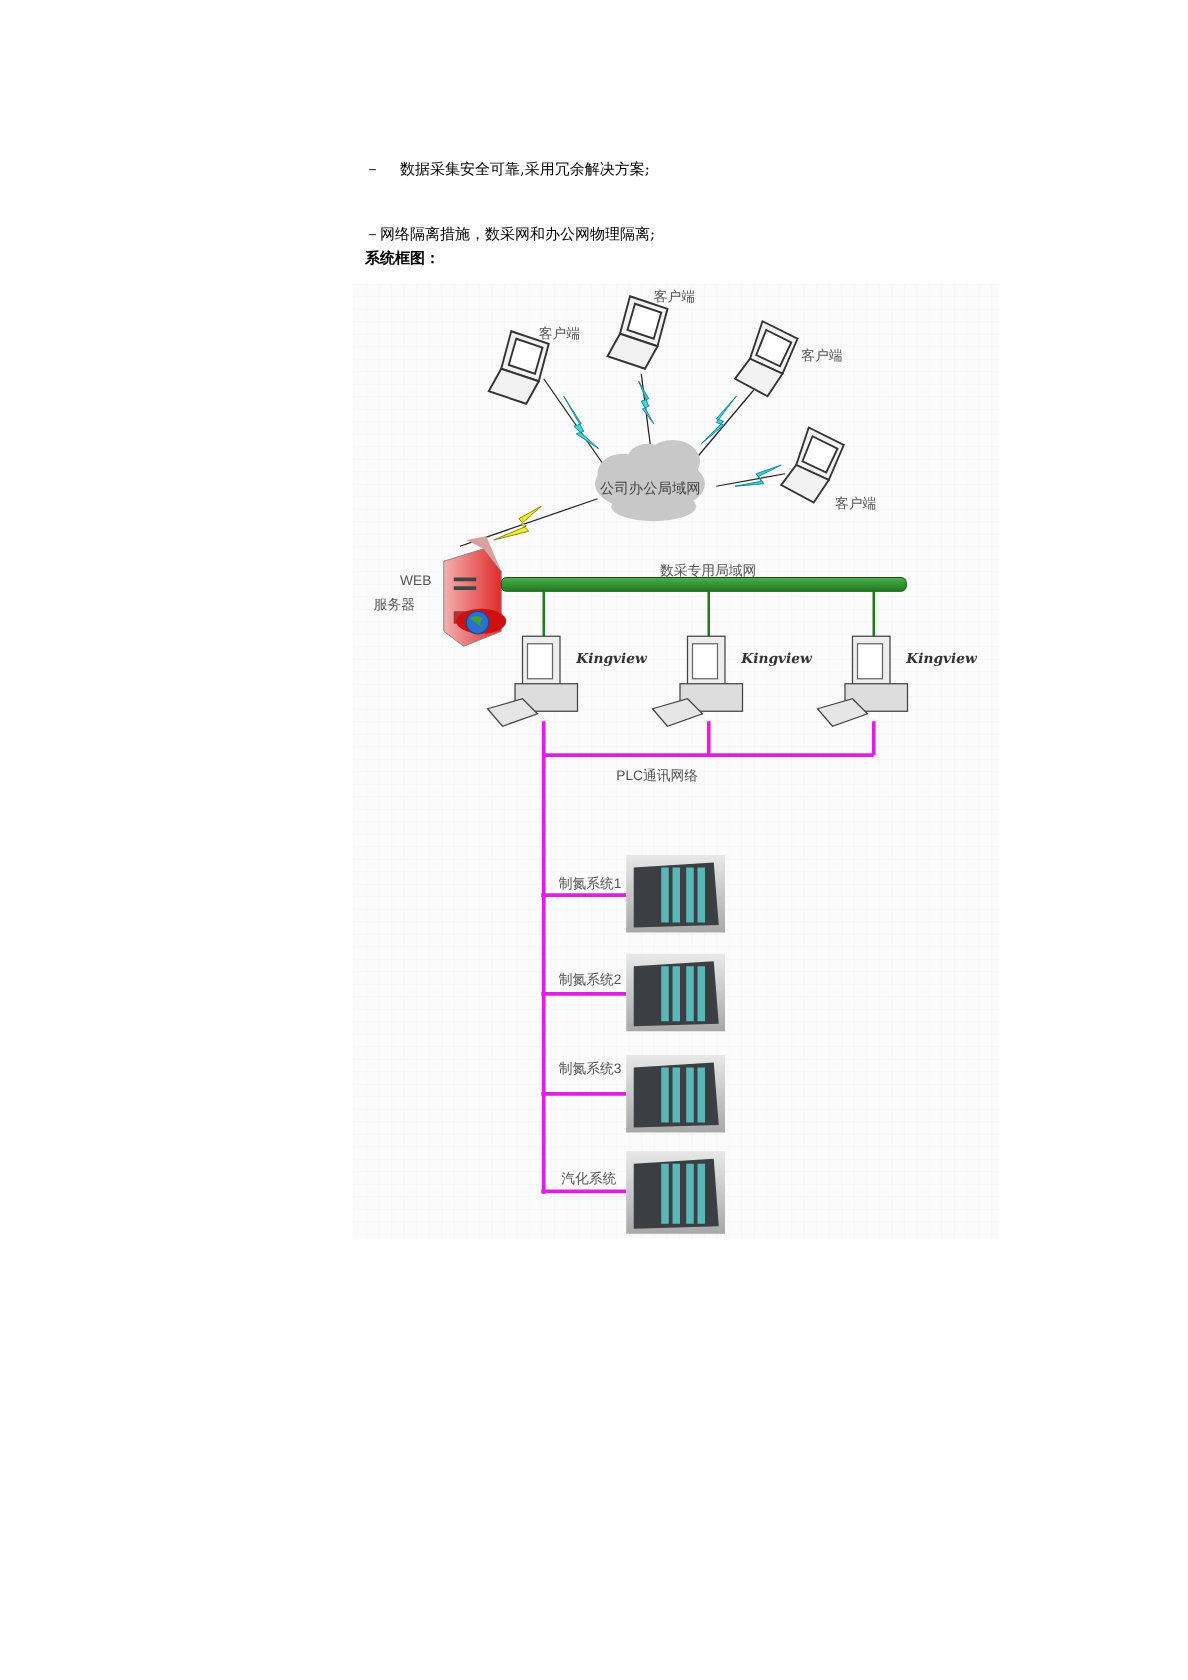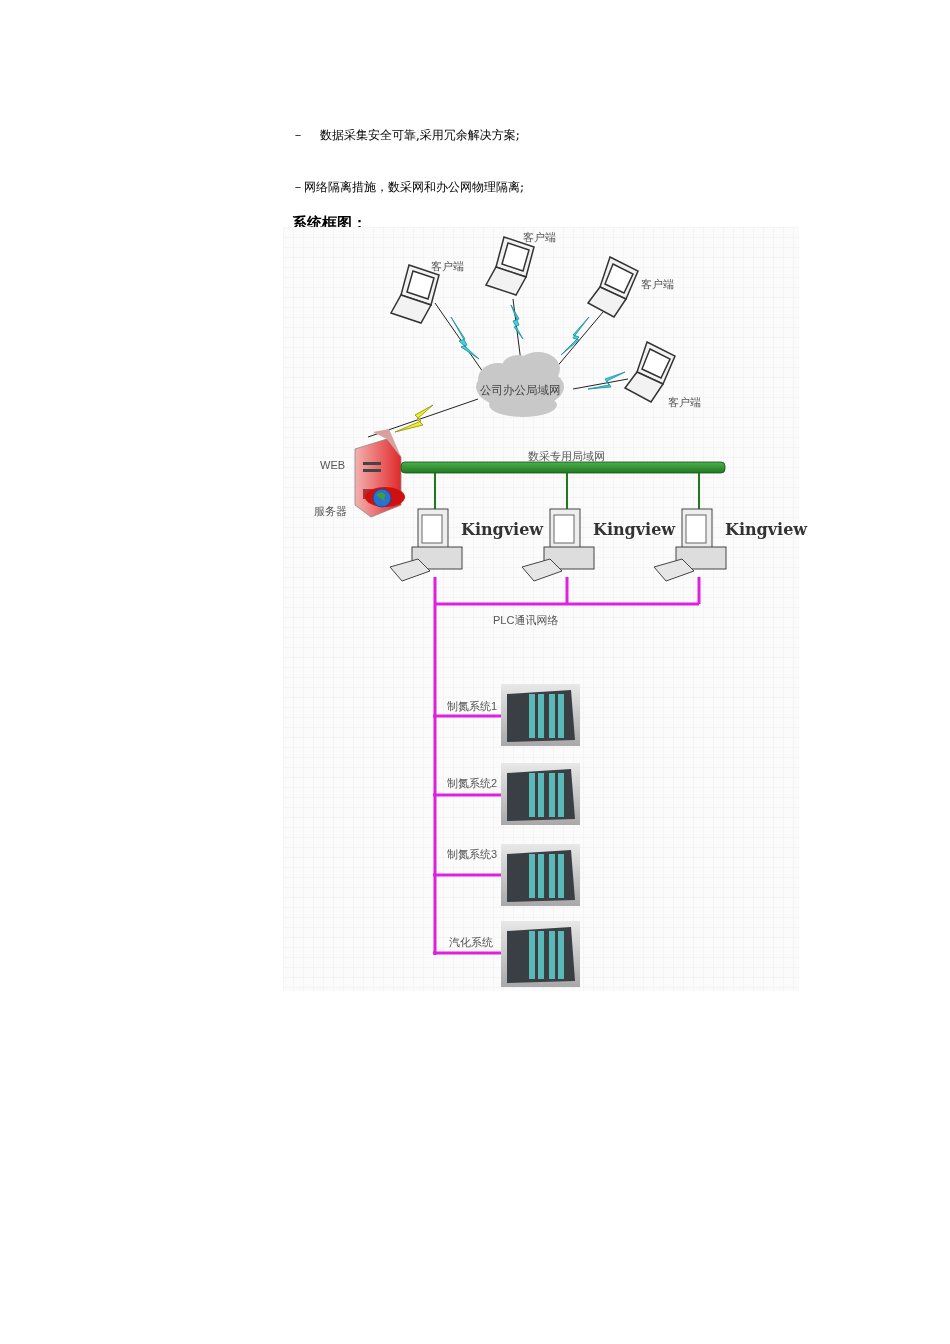--- a/index.html
+++ b/index.html
@@ -2,31 +2,31 @@
 <html><head>
 <meta charset="utf-8">
 <style>
   html, body { margin: 0; padding: 0; background: #ffffff; }
   body { width: 950px; height: 1344px; position: relative; overflow: hidden;
          font-family: "DejaVu Serif", "Liberation Serif", serif; color: #000; }
   .line { position: absolute; left: 292px; font-size: 12px; white-space: nowrap; }
   #l1 { top: 127px; }
   #l1 .dash { display: inline-block; width: 28px; }
   #l2 { top: 163px; margin-top: 16px; }
-  #l3 { top: 214px; font-weight: bold; font-family: "DejaVu Sans", sans-serif; font-size: 15px; text-align: right; }
+  #l3 { top: 198px; font-weight: bold; font-family: "DejaVu Sans", sans-serif; font-size: 12px; text-align: right; }
   .diagram { position: absolute; left: 283px; top: 227px; width: 516px; height: 764px;
              background-color: #fbfbfb;
              background-image:
                linear-gradient(rgba(0,0,0,0.025) 1px, transparent 1px),
                linear-gradient(90deg, rgba(0,0,0,0.025) 1px, transparent 1px);
              background-size: 10px 10px; }
   .diagram svg { position: absolute; left: 0; top: 0; }
   .lbl { position: absolute; font-size: 11px; color: #555; white-space: nowrap;
          font-family: Liberation Sans, sans-serif; }
-  .kv { position: absolute; font-size: 16px; font-weight: bold; color: #333;
+  .kv { position: absolute; font-size: 11px; font-style: italic; font-weight: bold; color: #333;
         font-family: "DejaVu Serif", "Liberation Serif", serif; white-space: nowrap; }
   .cloud-lbl { color: #444; font-size: 11.5px; }
 </style>
 </head>
 <body>
 
 <div id="l1" class="line"><span class="dash">－</span><span>数据采集安全可靠,采用冗余解决方案;</span></div>
 <div id="l2" class="line"><span>－</span><span>网络隔离措施，数采网和办公网物理隔离;</span></div>
 <div id="l3" class="line">系统框图：</div>
 
@@ -179,21 +179,21 @@
       </g>
     </g>
   </svg>
 
   <span class="lbl" style="left:148px;top:32px;">客户端</span>
   <span class="lbl" style="left:240px;top:3px;">客户端</span>
   <span class="lbl" style="left:358px;top:50px;">客户端</span>
   <span class="lbl" style="left:385px;top:168px;">客户端</span>
   <span class="lbl cloud-lbl" style="left:197px;top:156px;">公司办公局域网</span>
   <span class="lbl" style="left:37px;top:232px;">WEB</span>
-  <span class="lbl" style="left:31px;top:249px;margin-top:28px;">服务器</span>
+  <span class="lbl" style="left:16px;top:249px;">服务器</span>
   <span class="lbl" style="left:245px;top:222px;">数采专用局域网</span>
   <span class="kv" style="left:178px;top:293px;">Kingview</span>
   <span class="kv" style="left:310px;top:293px;">Kingview</span>
   <span class="kv" style="left:442px;top:293px;">Kingview</span>
   <span class="lbl" style="left:210px;top:386px;">PLC通讯网络</span>
   <span class="lbl" style="left:164px;top:472px;">制氮系统1</span>
   <span class="lbl" style="left:164px;top:549px;">制氮系统2</span>
   <span class="lbl" style="left:164px;top:620px;">制氮系统3</span>
   <span class="lbl" style="left:166px;top:708px;">汽化系统</span>
 </div>

